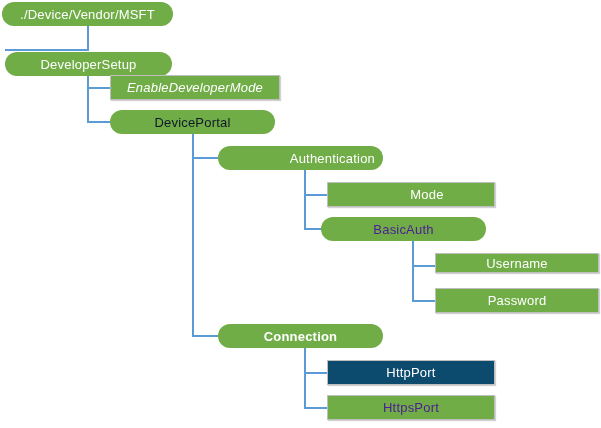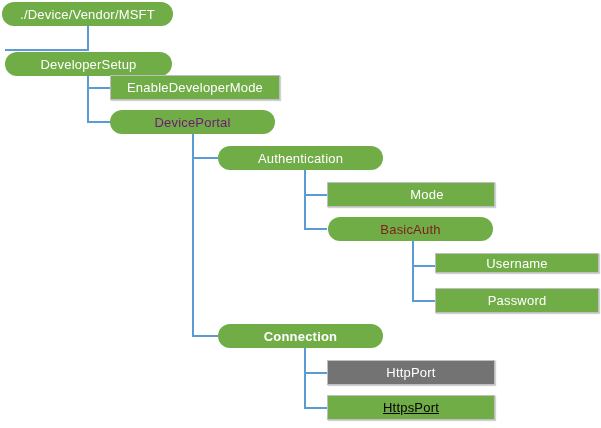--- a/index.html
+++ b/index.html
@@ -71,44 +71,44 @@
       <path d="M 305 348 L 305 373 L 327 373" fill="none" stroke="#5B9BD5" stroke-width="2" stroke-linecap="butt" stroke-linejoin="miter"></path>
       <path d="M 305 348 L 305 408 L 327 408" fill="none" stroke="#5B9BD5" stroke-width="2" stroke-linecap="butt" stroke-linejoin="miter"></path>
     </svg>
   <div id="node-layer">
       <div class="node pill" style="left: 2px; top: 2px; width: 171px; height: 24px; background: rgb(112, 173, 71); color: rgb(255, 255, 255);">
         <span class="node-label">./Device/Vendor/MSFT</span>
       </div>
       <div class="node pill" style="left: 5px; top: 52px; width: 167px; height: 24px; background: rgb(112, 173, 71); color: rgb(255, 255, 255);">
         <span class="node-label">DeveloperSetup</span>
       </div>
-      <div class="node rect" style="left: 110px; top: 75px; width: 170px; height: 25px; background: rgb(112, 173, 71); color: rgb(255, 255, 255); border-color: rgb(191, 191, 191);">
+      <div class="node rect" style="left: 110px; top: 75px; width: 170px; height: 25px; background: rgb(112, 173, 71); color: rgb(255, 255, 255); border-color: rgb(191, 191, 191); font-style: italic;">
         <span class="node-label">EnableDeveloperMode</span>
       </div>
-      <div class="node pill" style="left: 110px; top: 110px; width: 165px; height: 24px; background: rgb(112, 173, 71); color: #701a75;">
+      <div class="node pill" style="left: 110px; top: 110px; width: 165px; height: 24px; background: rgb(112, 173, 71); color: #0f172a;">
         <span class="node-label">DevicePortal</span>
       </div>
-      <div class="node pill" style="left: 218px; top: 146px; width: 165px; height: 24px; background: rgb(112, 173, 71); color: rgb(255, 255, 255);">
+      <div class="node pill" style="left: 218px; top: 146px; width: 165px; height: 24px; background: rgb(112, 173, 71); color: rgb(255, 255, 255); justify-content: flex-end;">
         <span class="node-label">Authentication</span>
       </div>
       <div class="node rect" style="left: 327px; top: 182px; width: 168px; height: 25px; background: rgb(112, 173, 71); color: rgb(255, 255, 255); border-color: rgb(191, 191, 191); padding-left: 32px;">
         <span class="node-label">Mode</span>
       </div>
-      <div class="node pill" style="left: 328px; top: 217px; width: 165px; height: 24px; background: rgb(112, 173, 71); color: #7f1d1d;">
+      <div class="node pill" style="left: 321px; top: 217px; width: 165px; height: 24px; background: rgb(112, 173, 71); color: #4c1d95;">
         <span class="node-label">BasicAuth</span>
       </div>
       <div class="node rect" style="left: 435px; top: 253px; width: 164px; height: 20px; background: rgb(112, 173, 71); color: rgb(255, 255, 255); border-color: rgb(191, 191, 191);">
         <span class="node-label">Username</span>
       </div>
       <div class="node rect" style="left: 435px; top: 288px; width: 164px; height: 25px; background: rgb(112, 173, 71); color: rgb(255, 255, 255); border-color: rgb(191, 191, 191);">
         <span class="node-label">Password</span>
       </div>
       <div class="node pill" style="left: 218px; top: 324px; width: 165px; height: 24px; background: rgb(112, 173, 71); color: rgb(255, 255, 255); font-weight: bold;">
         <span class="node-label">Connection</span>
       </div>
-      <div class="node rect" style="left: 327px; top: 360px; width: 168px; height: 25px; background: #737373; color: rgb(255, 255, 255); border-color: rgb(191, 191, 191);">
+      <div class="node rect" style="left: 327px; top: 360px; width: 168px; height: 25px; background: #0c4a6e; color: rgb(255, 255, 255); border-color: rgb(191, 191, 191);">
         <span class="node-label">HttpPort</span>
       </div>
-      <div class="node rect" style="left: 327px; top: 395px; width: 168px; height: 25px; background: rgb(112, 173, 71); color: #000000; border-color: rgb(191, 191, 191); text-decoration: underline;">
+      <div class="node rect" style="left: 327px; top: 395px; width: 168px; height: 25px; background: rgb(112, 173, 71); color: #4c1d95; border-color: rgb(191, 191, 191);">
         <span class="node-label">HttpsPort</span>
       </div>
     </div>
 </div>
 
 </body></html>

